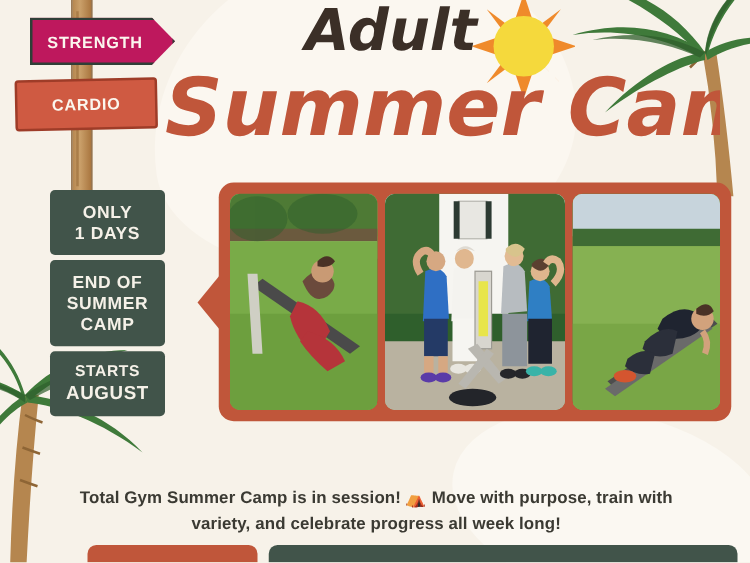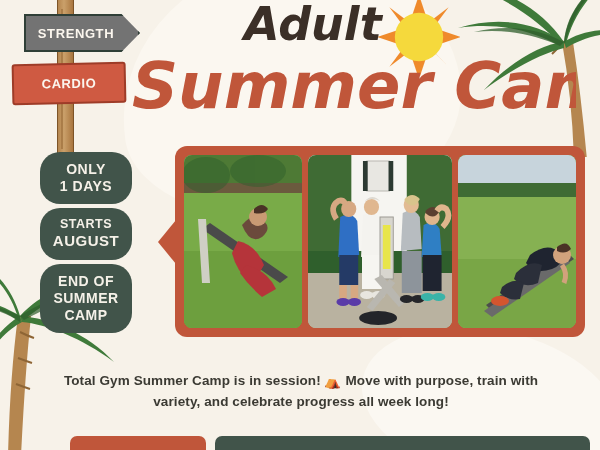--- a/index.html
+++ b/index.html
@@ -26,49 +26,49 @@
   
   .post{position:absolute;left:57px;top:-6px;width:15px;height:175px;
     background:linear-gradient(90deg,#b5864f,#caa06a 40%,#a9763f);
     border:1.6px solid #7d5427;border-radius:2px;z-index:4;}
   .post::after{content:"";position:absolute;left:3px;top:14px;width:2px;height:140px;
     background:#9a6c38;opacity:.6;}
 
   .sign{position:absolute;z-index:6;display:flex;align-items:center;
     justify-content:center;color:#fbf6ee;letter-spacing:.6px;font-weight:700;}
   .sign-strength{left:24px;top:14px;width:116px;height:38px;
-    background:#737373;border:2px solid #2f3f37;font-size:13px;
+    background:#be185d;border:2px solid #2f3f37;font-size:13px;
     clip-path:polygon(0 0,84% 0,100% 50%,84% 100%,0 100%);
     padding-right:12px;box-sizing:border-box;}
   .sign-cardio{left:12px;top:63px;width:110px;height:37px;
     background:#cf5a42;border:2px solid #9e3c28;border-radius:3px;font-size:13px;
     transform:rotate(-1.2deg);}
 
   
   .badges{position:absolute;left:40px;top:152px;width:92px;z-index:6;}
-  .badge{background:#41544a;color:#f5f1e8;border-radius:20px;margin-bottom:4px;
+  .badge{background:#41544a;color:#f5f1e8;border-radius:4px;margin-bottom:4px;
     text-align:center;padding:9px 4px;line-height:1.22;font-size:14px;
     font-weight:600;letter-spacing:.5px;}
   .badge.small-top{font-size:12.5px;}
   .badge .big{font-size:15px;font-weight:700;}
 
   
   .frame{position:absolute;left:175px;top:146px;width:410px;height:191px;
     background:#c0563a;border-radius:12px;z-index:5;
     display:flex;gap:6px;padding:9px;box-sizing:border-box;}
   .pointer{position:absolute;left:-17px;top:74px;width:0;height:0;z-index:6;
     border-top:22px solid transparent;border-bottom:22px solid transparent;
     border-right:18px solid #c0563a;}
   .photo{border-radius:8px;overflow:hidden;position:relative;background:#5d7d3a;}
   .p1{flex:0 0 118px;}
   .p2{flex:1 1 auto;}
   .p3{flex:0 0 118px;}
 
   
-  .caption{position:absolute;left:58px;top:371px;width:486px;z-index:7;
+  .caption{position:absolute;left:58px;top:388px;width:486px;z-index:7;
     text-align:center;color:#3b3a33;font-size:13.5px;font-weight:700;
     line-height:1.5;letter-spacing:.1px;}
   .tent{display:inline-block;vertical-align:-1px;}
 
   
   .btn{position:absolute;bottom:0;height:14px;border-radius:7px 7px 0 0;z-index:7;}
   .btn-left{left:70px;width:136px;background:#c0563a;}
   .btn-right{left:215px;width:375px;background:#41544a;}
 
   
@@ -149,29 +149,29 @@
     <span>CARDIO</span>
   </div>
 
   <div class="badges">
 
     <div class="badge">
       <div>ONLY</div>
       <div>1 DAYS</div>
     </div>
 
-    <div class="badge small-top">
-      <div>STARTS</div>
-      <div class="big">AUGUST</div>
-    </div>
-
     <div class="badge">
       <div>END OF</div>
       <div>SUMMER</div>
       <div>CAMP</div>
+    </div>
+
+    <div class="badge small-top">
+      <div>STARTS</div>
+      <div class="big">AUGUST</div>
     </div>
 
   </div>
 
   <div class="frame">
     <div class="pointer"></div>
 
     <div class="photo p1">
       <svg viewBox="0 0 118 173" preserveAspectRatio="none" width="100%" height="100%">
         <rect width="118" height="173" fill="#7aa845"></rect>

